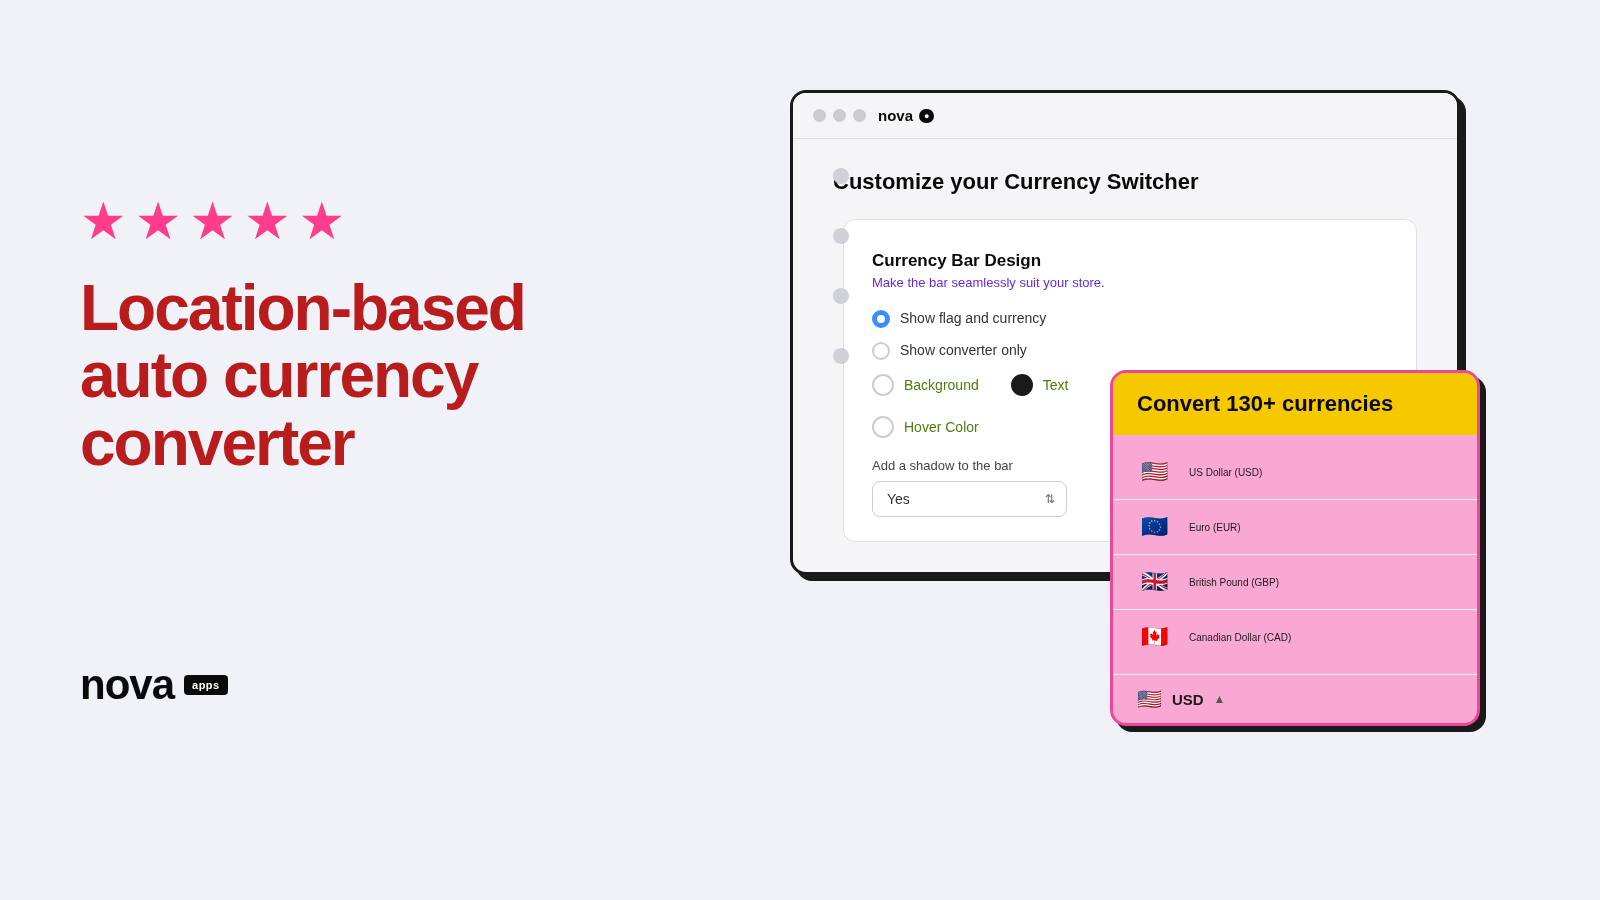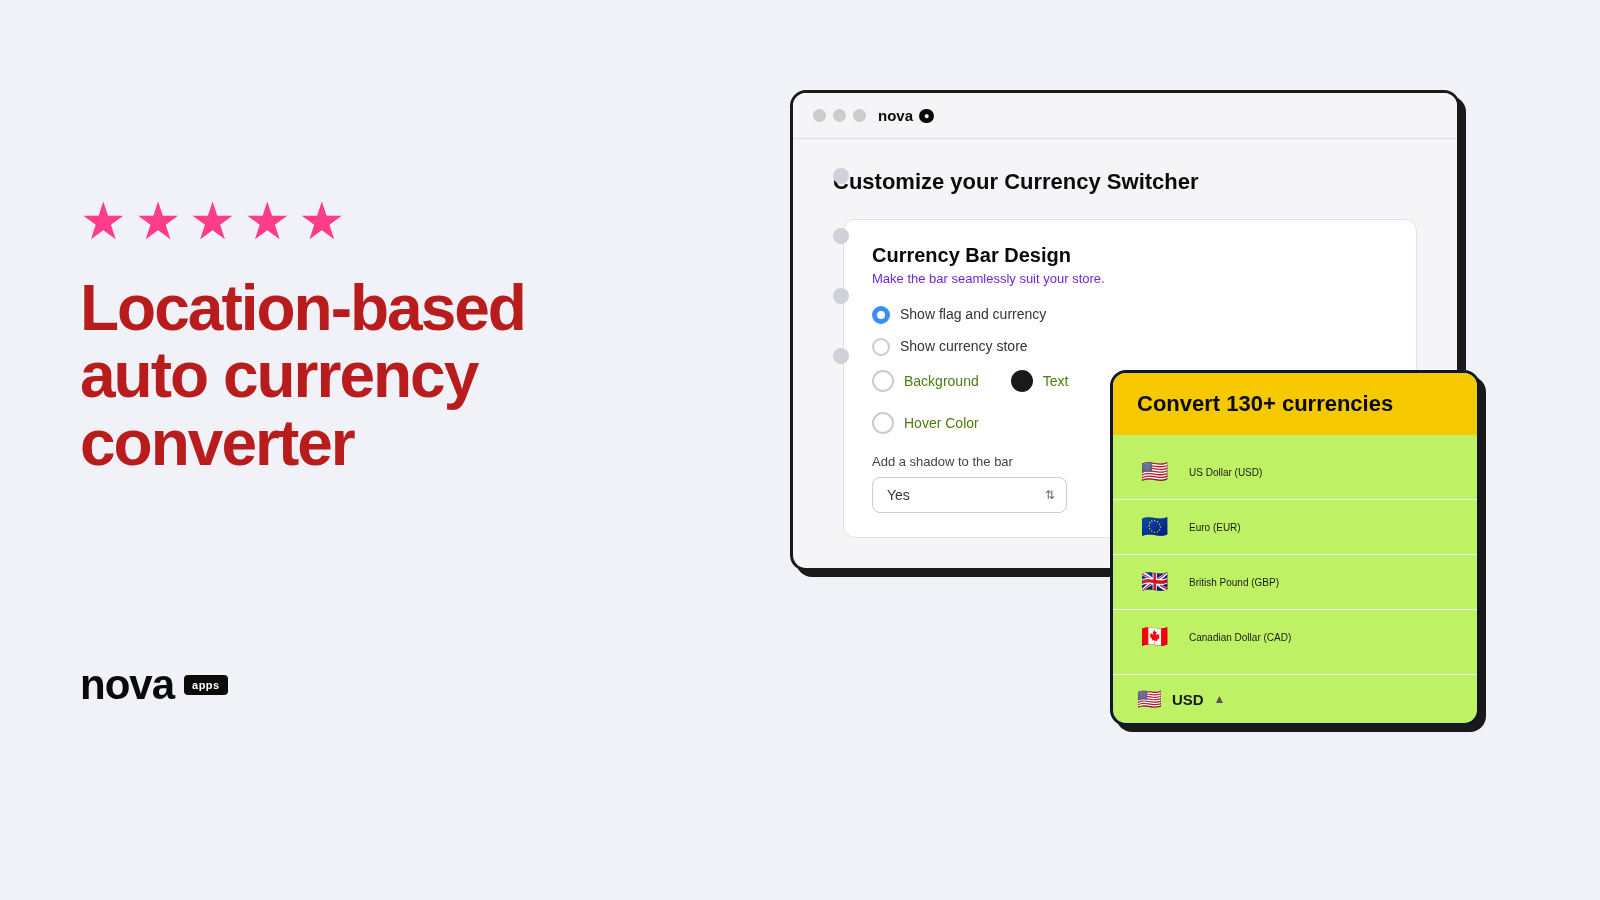--- a/index.html
+++ b/index.html
@@ -149,24 +149,25 @@
 
     .card-inner {
       background: white;
       border-radius: 12px;
       border: 1px solid #e0e0e8;
       padding: 24px 28px;
       margin-left: 10px;
     }
 
     .card-section-title {
-      font-size: 20px;
+      font-size: 17px;
       font-weight: 700;
       color: #0a0a0a;
       margin-bottom: 4px;
+      margin-top: 7px;
     }
     .card-section-sub {
       font-size: 13px;
       color: #6d28d9;
       margin-bottom: 20px;
     }
 
     .radio-option {
       display: flex;
       gap: 10px;
@@ -247,23 +248,23 @@
       color: #666;
       pointer-events: none;
     }
 
     
     .currency-card {
       position: absolute;
       top: 280px;
       left: 340px;
       width: 370px;
-      background: #bef264;
+      background: #f9a8d4;
       border-radius: 16px;
-      border: 3px solid #0f172a;
+      border: 3px solid #ec4899;
       box-shadow: 6px 6px 0px #1a1a1a;
       overflow: hidden;
       z-index: 2;
     }
 
     .currency-header {
       background: #f5c800;
       padding: 18px 24px;
       font-size: 22px;
       font-weight: 800;
@@ -377,21 +378,21 @@
         <div class="card-section-title">Currency Bar Design</div>
         <div class="card-section-sub">Make the bar seamlessly suit your store.</div>
 
         <div class="radio-option">
           <div class="radio-circle selected"></div>
           <span class="radio-label">Show flag and currency</span>
         </div>
 
         <div class="radio-option">
           <div class="radio-circle"></div>
-          <span class="radio-label">Show currency store</span>
+          <span class="radio-label">Show converter only</span>
         </div>
 
         <div class="color-row">
           <div class="color-option">
             <div class="color-circle"></div>
             <span class="color-label">Background</span>
           </div>
           <div class="color-option">
             <div class="color-circle dark"></div>
             <span class="color-label">Text</span>

